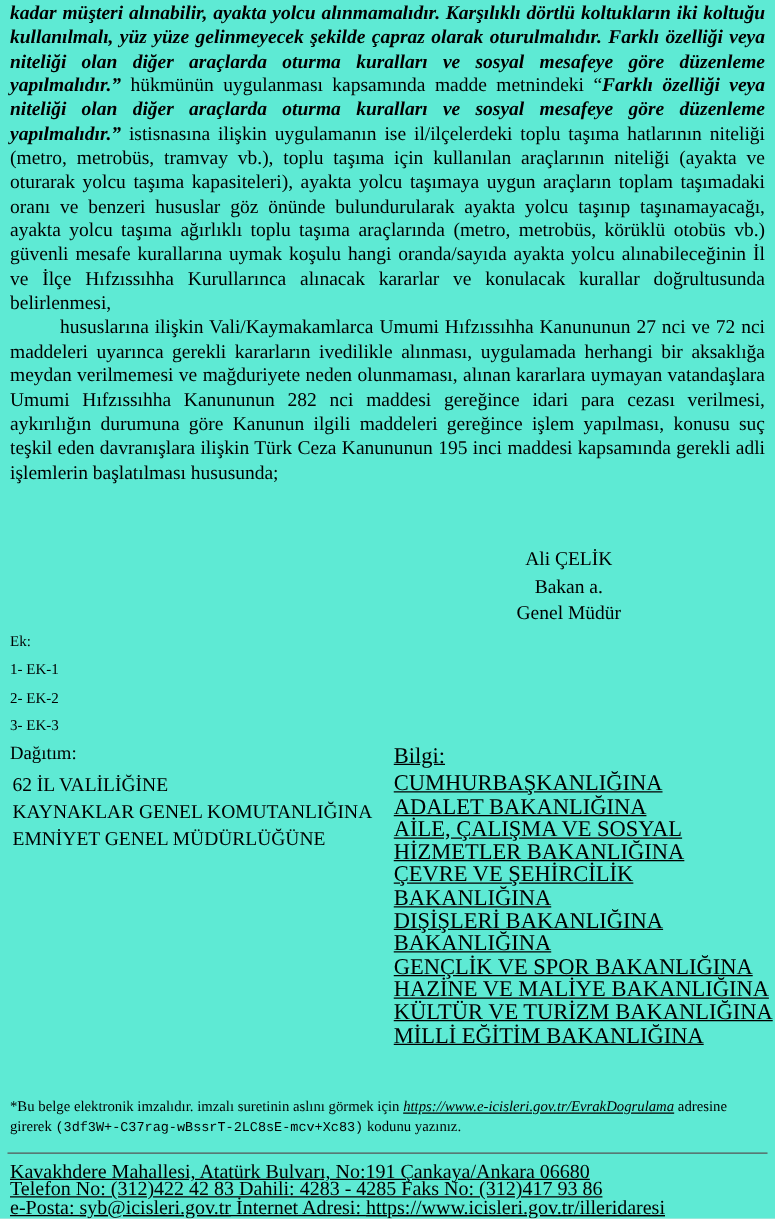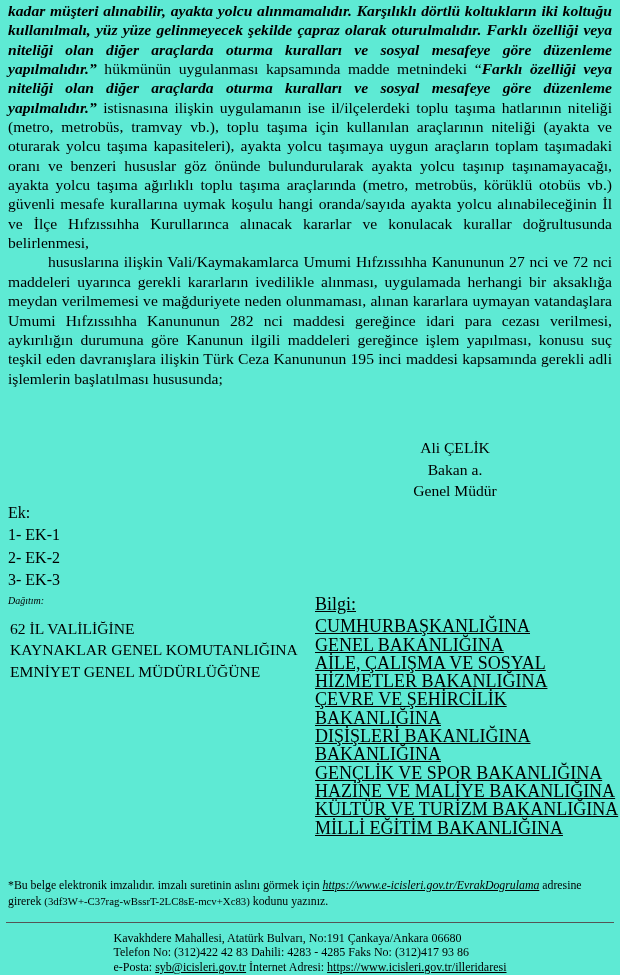--- a/index.html
+++ b/index.html
@@ -24,54 +24,54 @@
 
   
   .signature {
     position:absolute; top:437px; left:372px; width:166px;
     text-align:center; font-size:15.6px; line-height:21.5px;
   }
 
   
   .ek {
     position:absolute; top:502px; left:8px;
-    font-size:16px; line-height:22.4px;
+    font-size:12px; line-height:22.4px;
   }
 
   
   .dagitim-label {
-    position:absolute; top:595px; left:8px; font-size:10px;font-style:italic;
+    position:absolute; top:595px; left:8px; font-size:15px;
   }
   .geregi {
     position:absolute; top:618px; left:10px;
     font-size:15.6px; line-height:21.4px;
   }
   .bilgi {
     position:absolute; top:595px; left:315px;
     font-size:18px; line-height:18.3px;text-decoration:underline;
   }
   .bilgi .col-label { margin-bottom:4px; }
 
   
   .footnote {
     position:absolute; top:878px; left:8px; width:606px;
     font-size:11.8px; line-height:15.5px; text-align:left;
   }
-  .mono { font-family:Liberation Serif, serif; font-size:10.8px; }
+  .mono { font-family:Liberation Mono, monospace; font-size:10.8px; }
   .link { font-style:italic; text-decoration:underline; color:#000; cursor:pointer; }
 
   
   .rule {
     position:absolute; top:922px; left:6px; right:6px;
     border-top:1px solid #555; height:0;
   }
   .footer {
     position:absolute; top:931px; left:8px; right:8px;
-    display:flex; justify-content:center;
-    font-size:12px; line-height:14.4px;
+    display:flex; justify-content:space-between;
+    font-size:16px; line-height:14.4px;text-decoration:underline;
   }
   .f-right { text-align:right; }
   .plain-link { text-decoration:underline; color:#000; font-style:normal; cursor:pointer; }
 </style>
 </head>
 <body>
 
 <div class="page">
 
   <div class="body-text">
@@ -96,21 +96,21 @@
 
   <div class="geregi">
     <div>62 İL VALİLİĞİNE</div>
     <div>KAYNAKLAR GENEL KOMUTANLIĞINA</div>
     <div>EMNİYET GENEL MÜDÜRLÜĞÜNE</div>
   </div>
 
   <div class="bilgi">
     <div class="col-label">Bilgi:</div>
     <div>CUMHURBAŞKANLIĞINA</div>
-    <div>GENEL BAKANLIĞINA</div>
+    <div>ADALET BAKANLIĞINA</div>
     <div>AİLE, ÇALIŞMA VE SOSYAL</div>
     <div>HİZMETLER BAKANLIĞINA</div>
     <div>ÇEVRE VE ŞEHİRCİLİK</div>
     <div>BAKANLIĞINA</div>
     <div>DIŞİŞLERİ BAKANLIĞINA</div>
     <div>BAKANLIĞINA</div>
     <div>GENÇLİK VE SPOR BAKANLIĞINA</div>
     <div>HAZİNE VE MALİYE BAKANLIĞINA</div>
     <div>KÜLTÜR VE TURİZM BAKANLIĞINA</div>
     <div>MİLLİ EĞİTİM BAKANLIĞINA</div>

